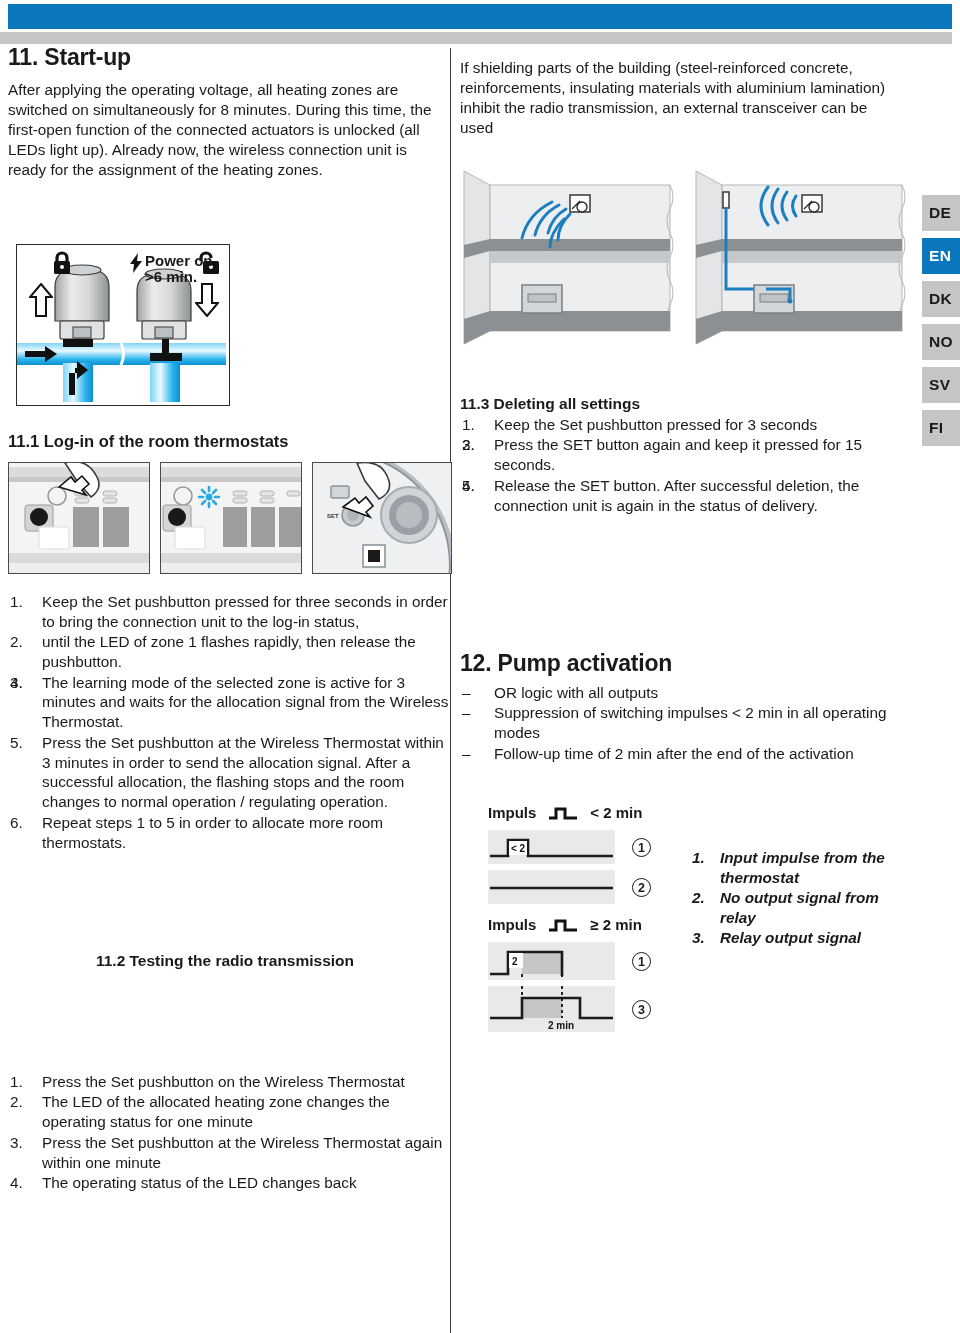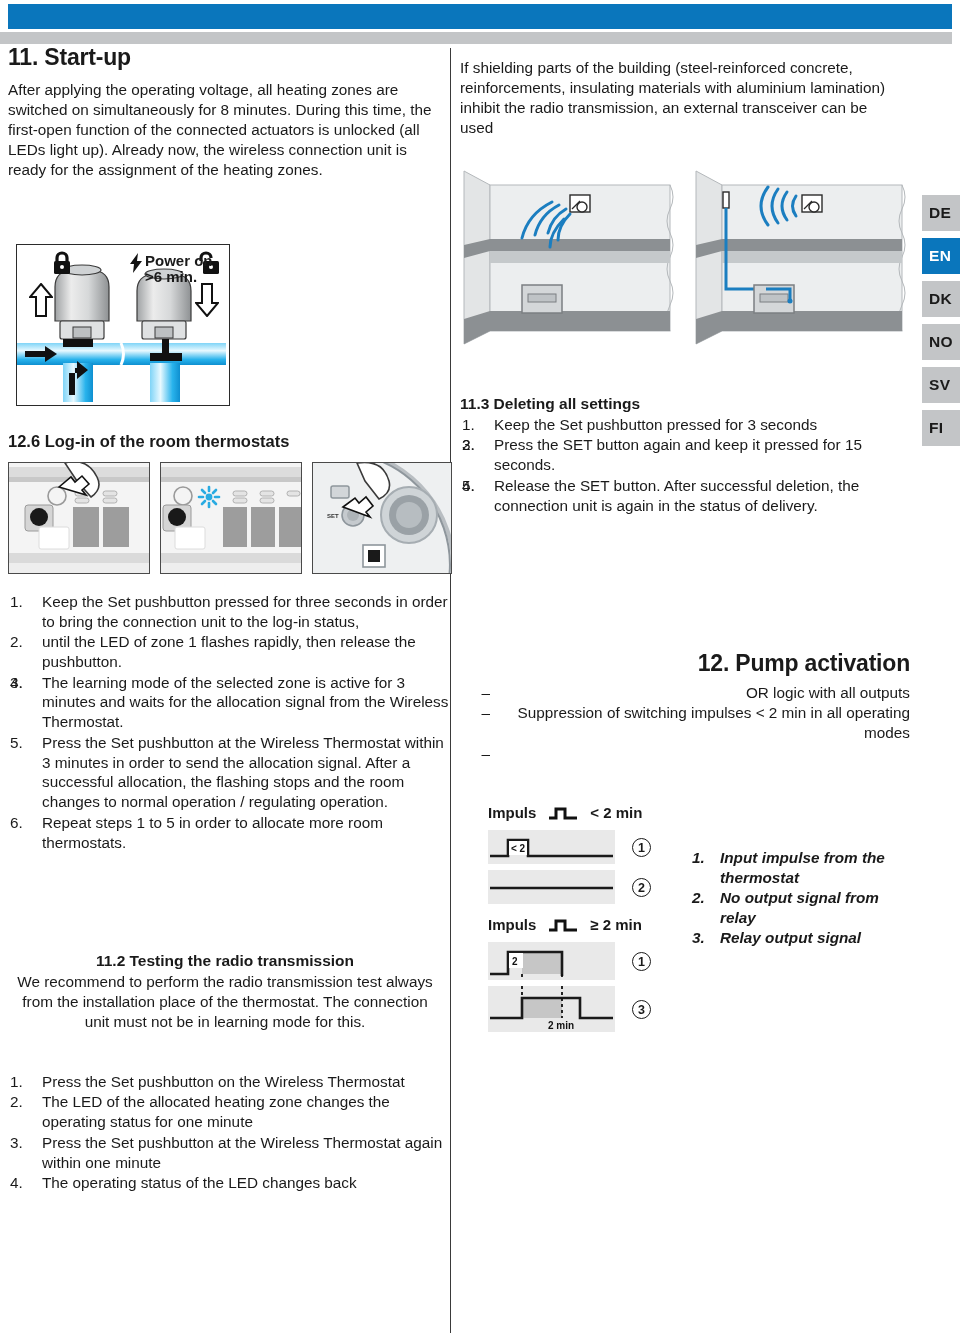--- a/index.html
+++ b/index.html
@@ -301,21 +301,21 @@
         </svg>
       </div>
       <div class="lockico" style="left:178px; top:38px;">
         <svg width="24" height="34" viewBox="0 0 24 34">
           <path d="M12 33 L23 20 H17 V1 H7 V20 H1 z" fill="#fff" stroke="#111" stroke-width="2"></path>
         </svg>
       </div>
     </div>
 
     <div style="position:absolute; left:0px; top:388px; width:442px;">
-      <h2 class="sub" style="font-size:16.5px;">12.6 Log-in of the room thermostats</h2>
+      <h2 class="sub" style="font-size:16.5px;">11.1 Log-in of the room thermostats</h2>
     </div>
 
     <div id="fig-login">
 
       <div class="photo" style="left:0px; width:140px;">
         <svg width="140" height="110" viewBox="0 0 140 110">
           <rect width="140" height="110" fill="#f4f4f4"></rect>
           <rect x="0" y="4" width="140" height="10" fill="#dcdcdc"></rect>
           <rect x="0" y="14" width="140" height="5" fill="#c8c8c8"></rect>
           <circle cx="48" cy="33" r="9" fill="none" stroke="#9a9a9a" stroke-width="1.6"></circle>
@@ -395,21 +395,20 @@
       <li><span class="mk">1.</span><span>Keep the Set pushbutton pressed for three seconds in order to bring the connection unit to the log-in status,</span></li>
       <li><span class="mk">2.</span><span>until the LED of zone 1 flashes rapidly, then release the pushbutton.</span></li>
       <li><span class="mk">3.</span></li>
       <li><span class="mk">4.</span><span>The learning mode of the selected zone is active for 3 minutes and waits for the allocation signal from the Wireless Thermostat.</span></li>
       <li><span class="mk">5.</span><span>Press the Set pushbutton at the Wireless Thermostat within 3 minutes in order to send the allocation signal. After a successful allocation, the flashing stops and the room changes to normal operation / regulating operation.</span></li>
       <li><span class="mk">6.</span><span>Repeat steps 1 to 5 in order to allocate more room thermostats.</span></li>
     </ol>
 
     <div style="position:absolute; left:0px; top:908px; width:434px;text-align:center;">
       <h2 class="sub">11.2  Testing the radio transmission</h2>
-      <p class="body">We recommend to perform the radio transmission test always from the installation place of the thermostat. The connection unit must not be in learning mode for this.</p>
     </div>
 
     <ol class="numlist" style="position:absolute; left:0px; top:1028px; width:442px;">
       <li><span class="mk">1.</span><span>Press the Set pushbutton on the Wireless Thermostat</span></li>
       <li><span class="mk">2.</span><span>The LED of the allocated heating zone changes the operating status for one minute</span></li>
       <li><span class="mk">3.</span><span>Press the Set pushbutton at the Wireless Thermostat again within one minute</span></li>
       <li><span class="mk">4.</span><span>The operating status of the LED changes back</span></li>
     </ol>
 
   </div>
@@ -484,26 +483,26 @@
       <h2 class="sub">11.3 Deleting all settings</h2>
       <ol class="numlist" style="margin-top:1px;">
         <li><span class="mk">1.</span><span>Keep the Set pushbutton pressed for 3 seconds</span></li>
         <li><span class="mk">2.</span></li>
         <li><span class="mk">3.</span><span>Press the SET button again and keep it pressed for 15 seconds.</span></li>
         <li><span class="mk">4.</span></li>
         <li><span class="mk">5.</span><span>Release the SET button. After successful deletion, the connection unit is again in the status of delivery.</span></li>
       </ol>
     </div>
 
-    <div style="position:absolute; left:0px; top:606px; width:450px;text-align:right;">
+    <div style="position:absolute; left:0px; top:606px; width:450px;">
       <h1 class="sec" style="margin-bottom:6px;">12. Pump activation</h1>
       <ul class="dashlist">
         <li><span class="mk">–</span><span>OR logic with all outputs</span></li>
         <li><span class="mk">–</span><span>Suppression of switching impulses &lt; 2 min in all operating modes</span></li>
-        <li><span class="mk">–</span></li>
+        <li><span class="mk">–</span><span>Follow-up time of 2 min after the end of the activation</span></li>
       </ul>
     </div>
 
     <div id="fig-pump">
 
       <div class="impuls-title" style="position:absolute; left:28px; top:0px;">
         <span>Impuls</span>
         <svg width="30" height="14" viewBox="0 0 30 14">
           <path d="M1 12 H8 V3 H17 V12 H29" fill="none" stroke="#111" stroke-width="3"></path>
         </svg>

